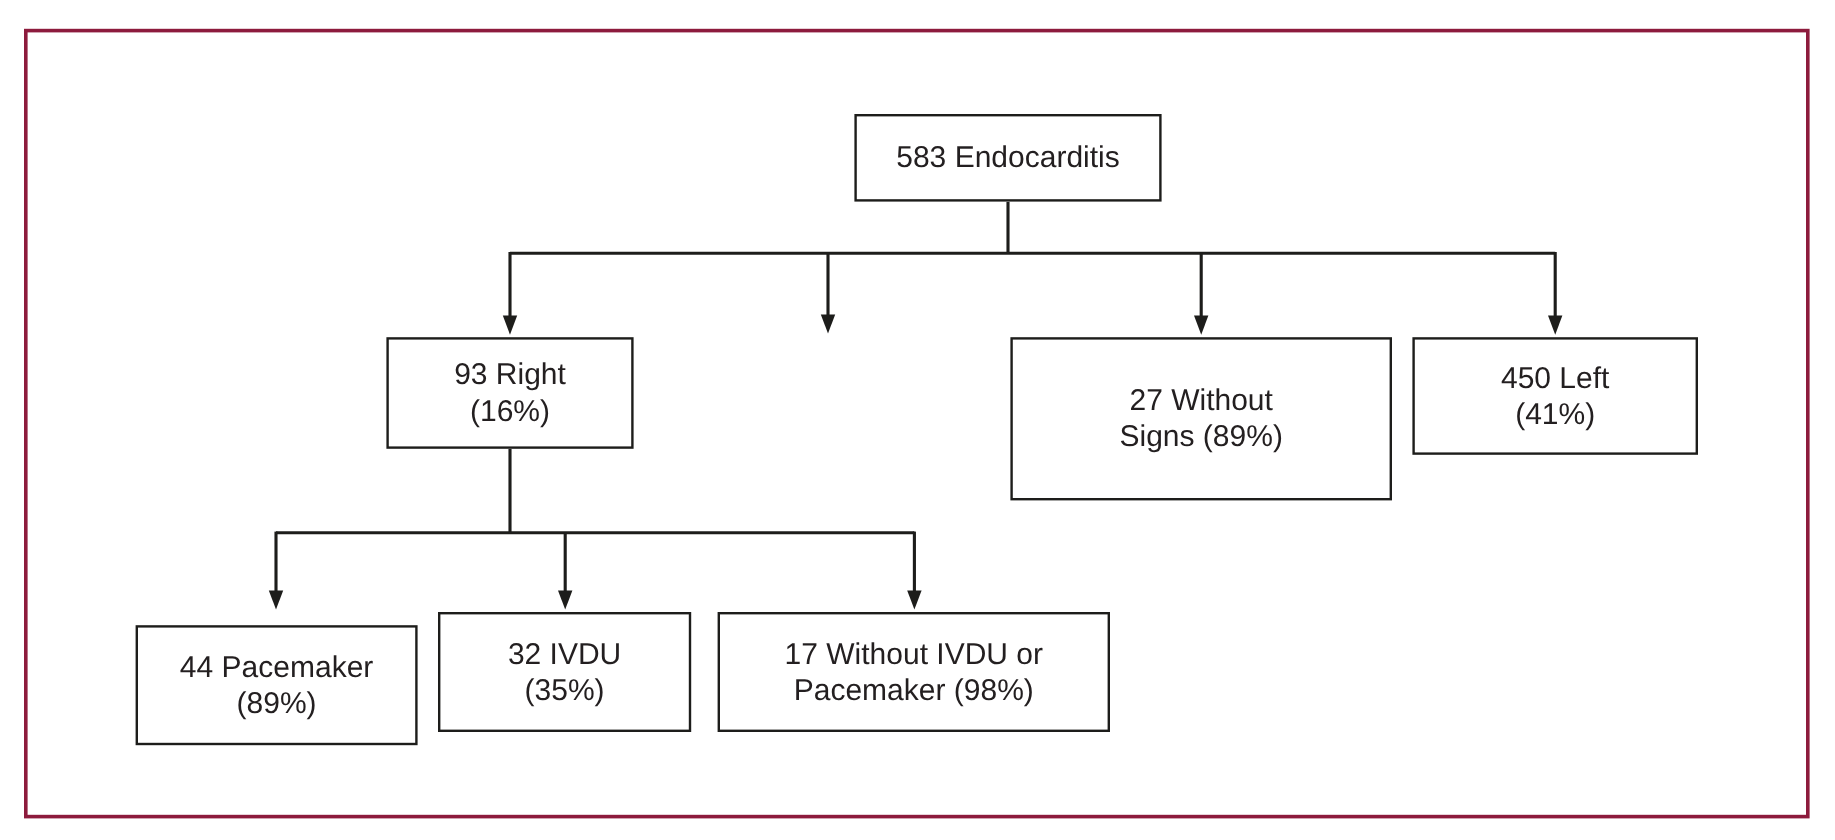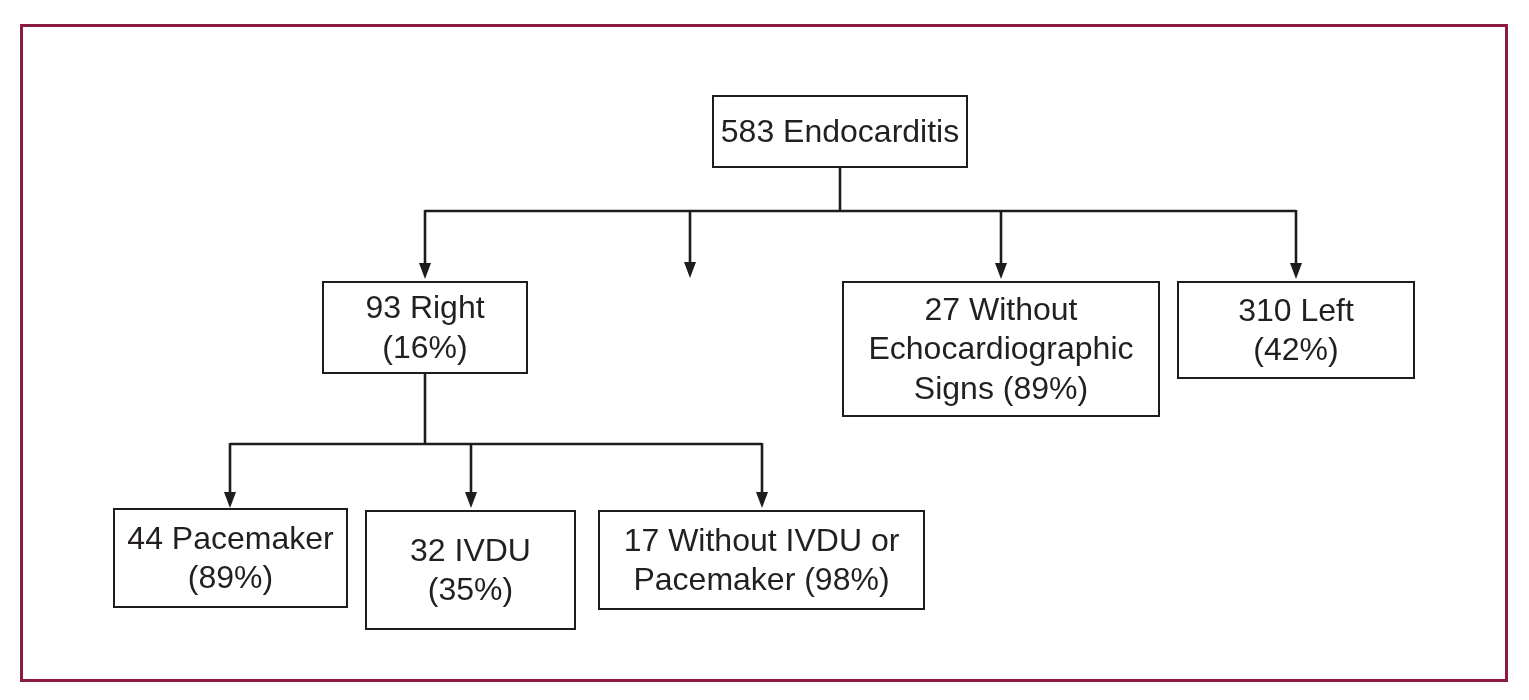--- a/index.html
+++ b/index.html
@@ -41,37 +41,37 @@
   #connectors polygon {
     fill: #1d1d1b;
     stroke: none;
   }
   .node {
     position: absolute;
     box-sizing: border-box;
     border: 2.5px solid #1d1d1b;
     background: #ffffff;
     color: #231f20;
-    font-size: 32px;
+    font-size: 25px;
     line-height: 1.22;
     display: flex;
     flex-direction: column;
     align-items: center;
     justify-content: center;
     text-align: center;
     white-space: nowrap;
   }
   
   #node-root  { left: 712px;  top: 95px;  width: 256px; height: 73px;  }
   #node-right { left: 322px;  top: 281px; width: 206px; height: 93px; align-items: center;  }
   #node-right-and-left { left: 577px; top: 280px; width: 229px; height: 121px; }
   #node-without-echo   { left: 842px; top: 281px; width: 318px; height: 136px; }
   #node-left  { left: 1177px; top: 281px; width: 238px; height: 98px;  }
-  #node-pacemaker    { left: 113px; top: 508px; width: 235px; height: 100px; }
-  #node-ivdu         { left: 365px; top: 510px; width: 211px; height: 120px; }
+  #node-pacemaker    { left: 113px; top: 521px; width: 235px; height: 100px; }
+  #node-ivdu         { left: 365px; top: 510px; width: 211px; height: 100px; }
   #node-without-ivdu { left: 598px; top: 510px; width: 327px; height: 100px; }
 </style>
 </head>
 <body>
 
 <div id="stage">
 
   <div class="frame"></div>
 
   <svg id="connectors" viewBox="0 0 1529 700" xmlns="http://www.w3.org/2000/svg">
@@ -107,27 +107,26 @@
   </div>
 
   <div class="node" id="node-right">
     <span>93 Right</span>
     <span>(16%)</span>
   </div>
 
 
   <div class="node" id="node-without-echo">
     <span>27 Without</span>
-    <span>Echocardiographic</span>
     <span>Signs (89%)</span>
   </div>
 
   <div class="node" id="node-left">
-    <span>310 Left</span>
-    <span>(42%)</span>
+    <span>450 Left</span>
+    <span>(41%)</span>
   </div>
 
   <div class="node" id="node-pacemaker">
     <span>44 Pacemaker</span>
     <span>(89%)</span>
   </div>
 
   <div class="node" id="node-ivdu">
     <span>32 IVDU</span>
     <span>(35%)</span>

